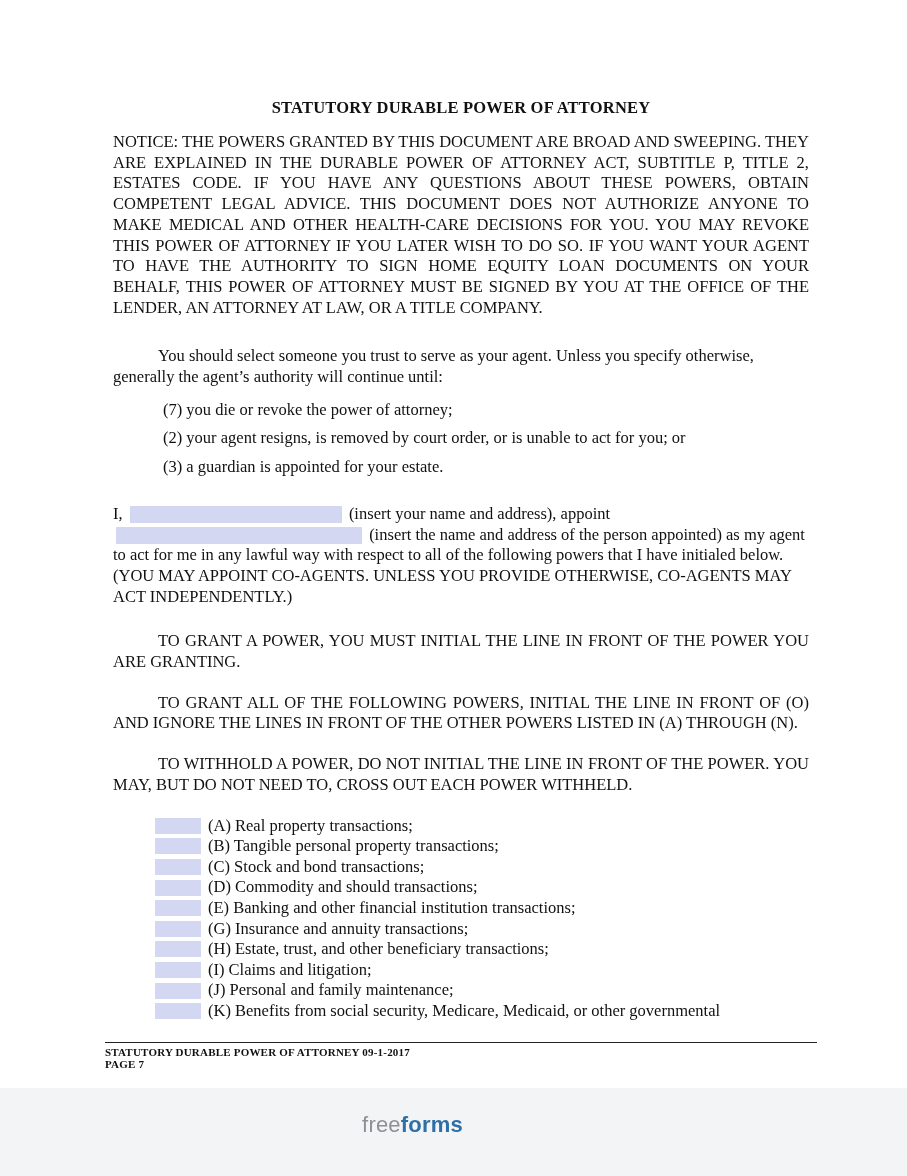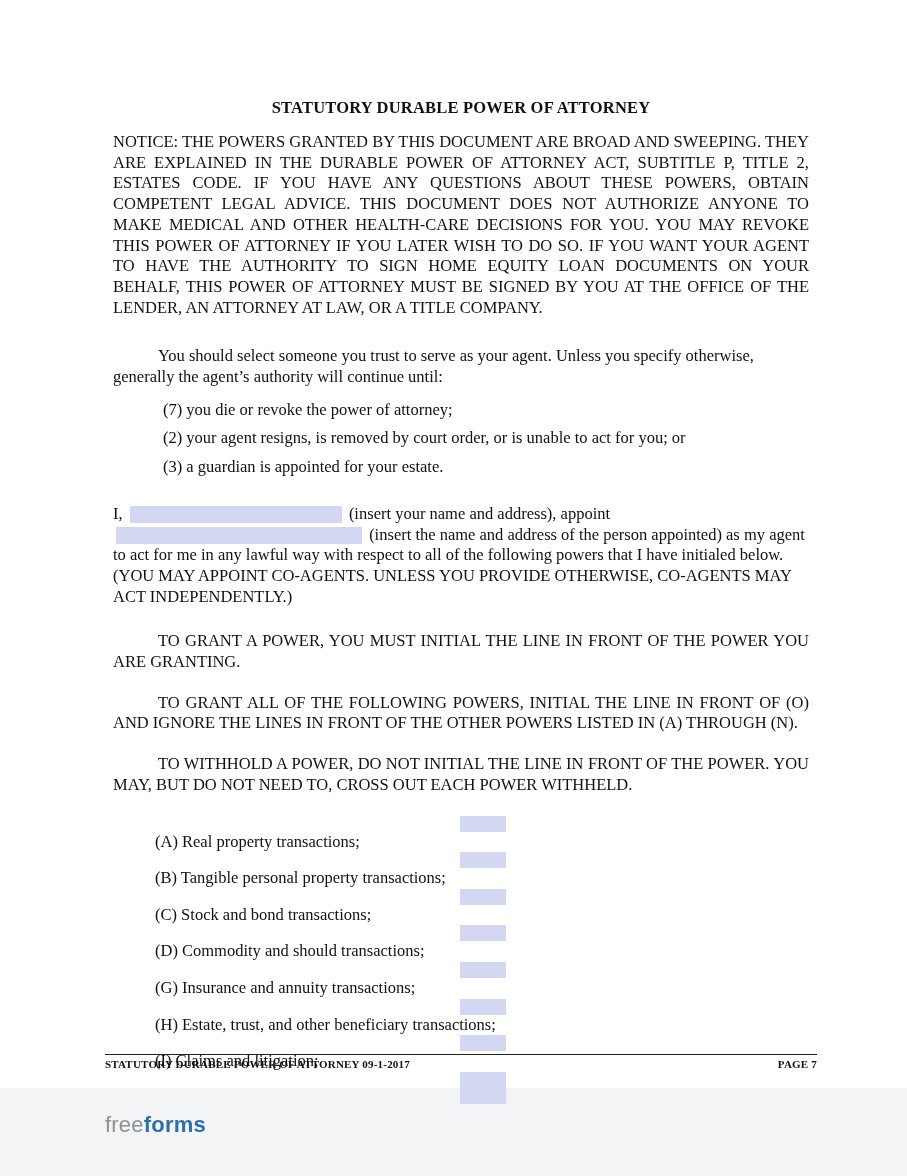--- a/index.html
+++ b/index.html
@@ -40,22 +40,21 @@
   .term-list{margin:0 0 26px 0;padding-left:50px;}
   .term-list p{line-height:20.7px;}
   .appointment{margin-bottom:24px;}
   .block{margin-bottom:20px;}
   .powers{margin-top:2px;}
   .power-row{
     padding-left:50px;
     font-size:16.5px;
     line-height:20.6px;
     display:flex;
-    align-items:flex-start;
-    flex-direction:column;
+    align-items:flex-end;
   }
   input.form-field{
     display:inline-block;
     background:var(--field_bg);
     border:none;
     outline:none;
     height:17px;
     vertical-align:text-bottom;
     margin:0 3px;
     padding:0 2px;
@@ -74,26 +73,28 @@
   .footer{
     position:absolute;
     left:105px;right:90px;bottom:18px;
     border-top:1.5px solid #222;
     padding-top:3px;
     display:flex;
     justify-content:space-between;
     font-size:11px;
     font-weight:bold;
     letter-spacing:.2px;
+    flex-direction:column;
   }
   .bottom-strip{
     width:720px;height:88px;
     background:var(--canvas_bg);
     box-sizing:border-box;
     padding:24px 0 0 105px;
+    text-align:center;
   }
   .logo{
     font-family:"Liberation Sans","DejaVu Sans",sans-serif;
     font-size:22px;
     letter-spacing:.2px;
   }
   .logo .free{color:var(--logo_free);font-weight:500;}
   .logo .forms{color:var(--logo_forms);font-weight:700;}
 </style>
 </head>
@@ -137,35 +138,41 @@
     <div class="power-row">
       <input type="text" class="form-field initial-field" value="" style="">
       <span>(C) Stock and bond transactions;</span>
     </div>
     <div class="power-row">
       <input type="text" class="form-field initial-field" value="" style="">
       <span>(D) Commodity and should transactions;</span>
     </div>
     <div class="power-row">
       <input type="text" class="form-field initial-field" value="" style="">
+      <span>(E) Banking and other financial institution transactions;</span>
+    </div>
+    <div class="power-row">
+      <input type="text" class="form-field initial-field" value="" style="">
       <span>(G) Insurance and annuity transactions;</span>
     </div>
     <div class="power-row">
       <input type="text" class="form-field initial-field" value="" style="">
       <span>(H) Estate, trust, and other beneficiary transactions;</span>
     </div>
     <div class="power-row">
       <input type="text" class="form-field initial-field" value="" style="">
       <span>(I) Claims and litigation;</span>
     </div>
     <div class="power-row">
       <input type="text" class="form-field initial-field" value="" style="">
+      <span>(J) Personal and family maintenance;</span>
     </div>
     <div class="power-row">
       <input type="text" class="form-field initial-field" value="" style="">
+      <span>(K) Benefits from social security, Medicare, Medicaid, or other governmental</span>
     </div>
   </div>
 
   <div class="footer">
     <span>STATUTORY DURABLE POWER OF ATTORNEY 09-1-2017</span>
     <span>PAGE 7</span>
   </div>
 
 </div>
 

